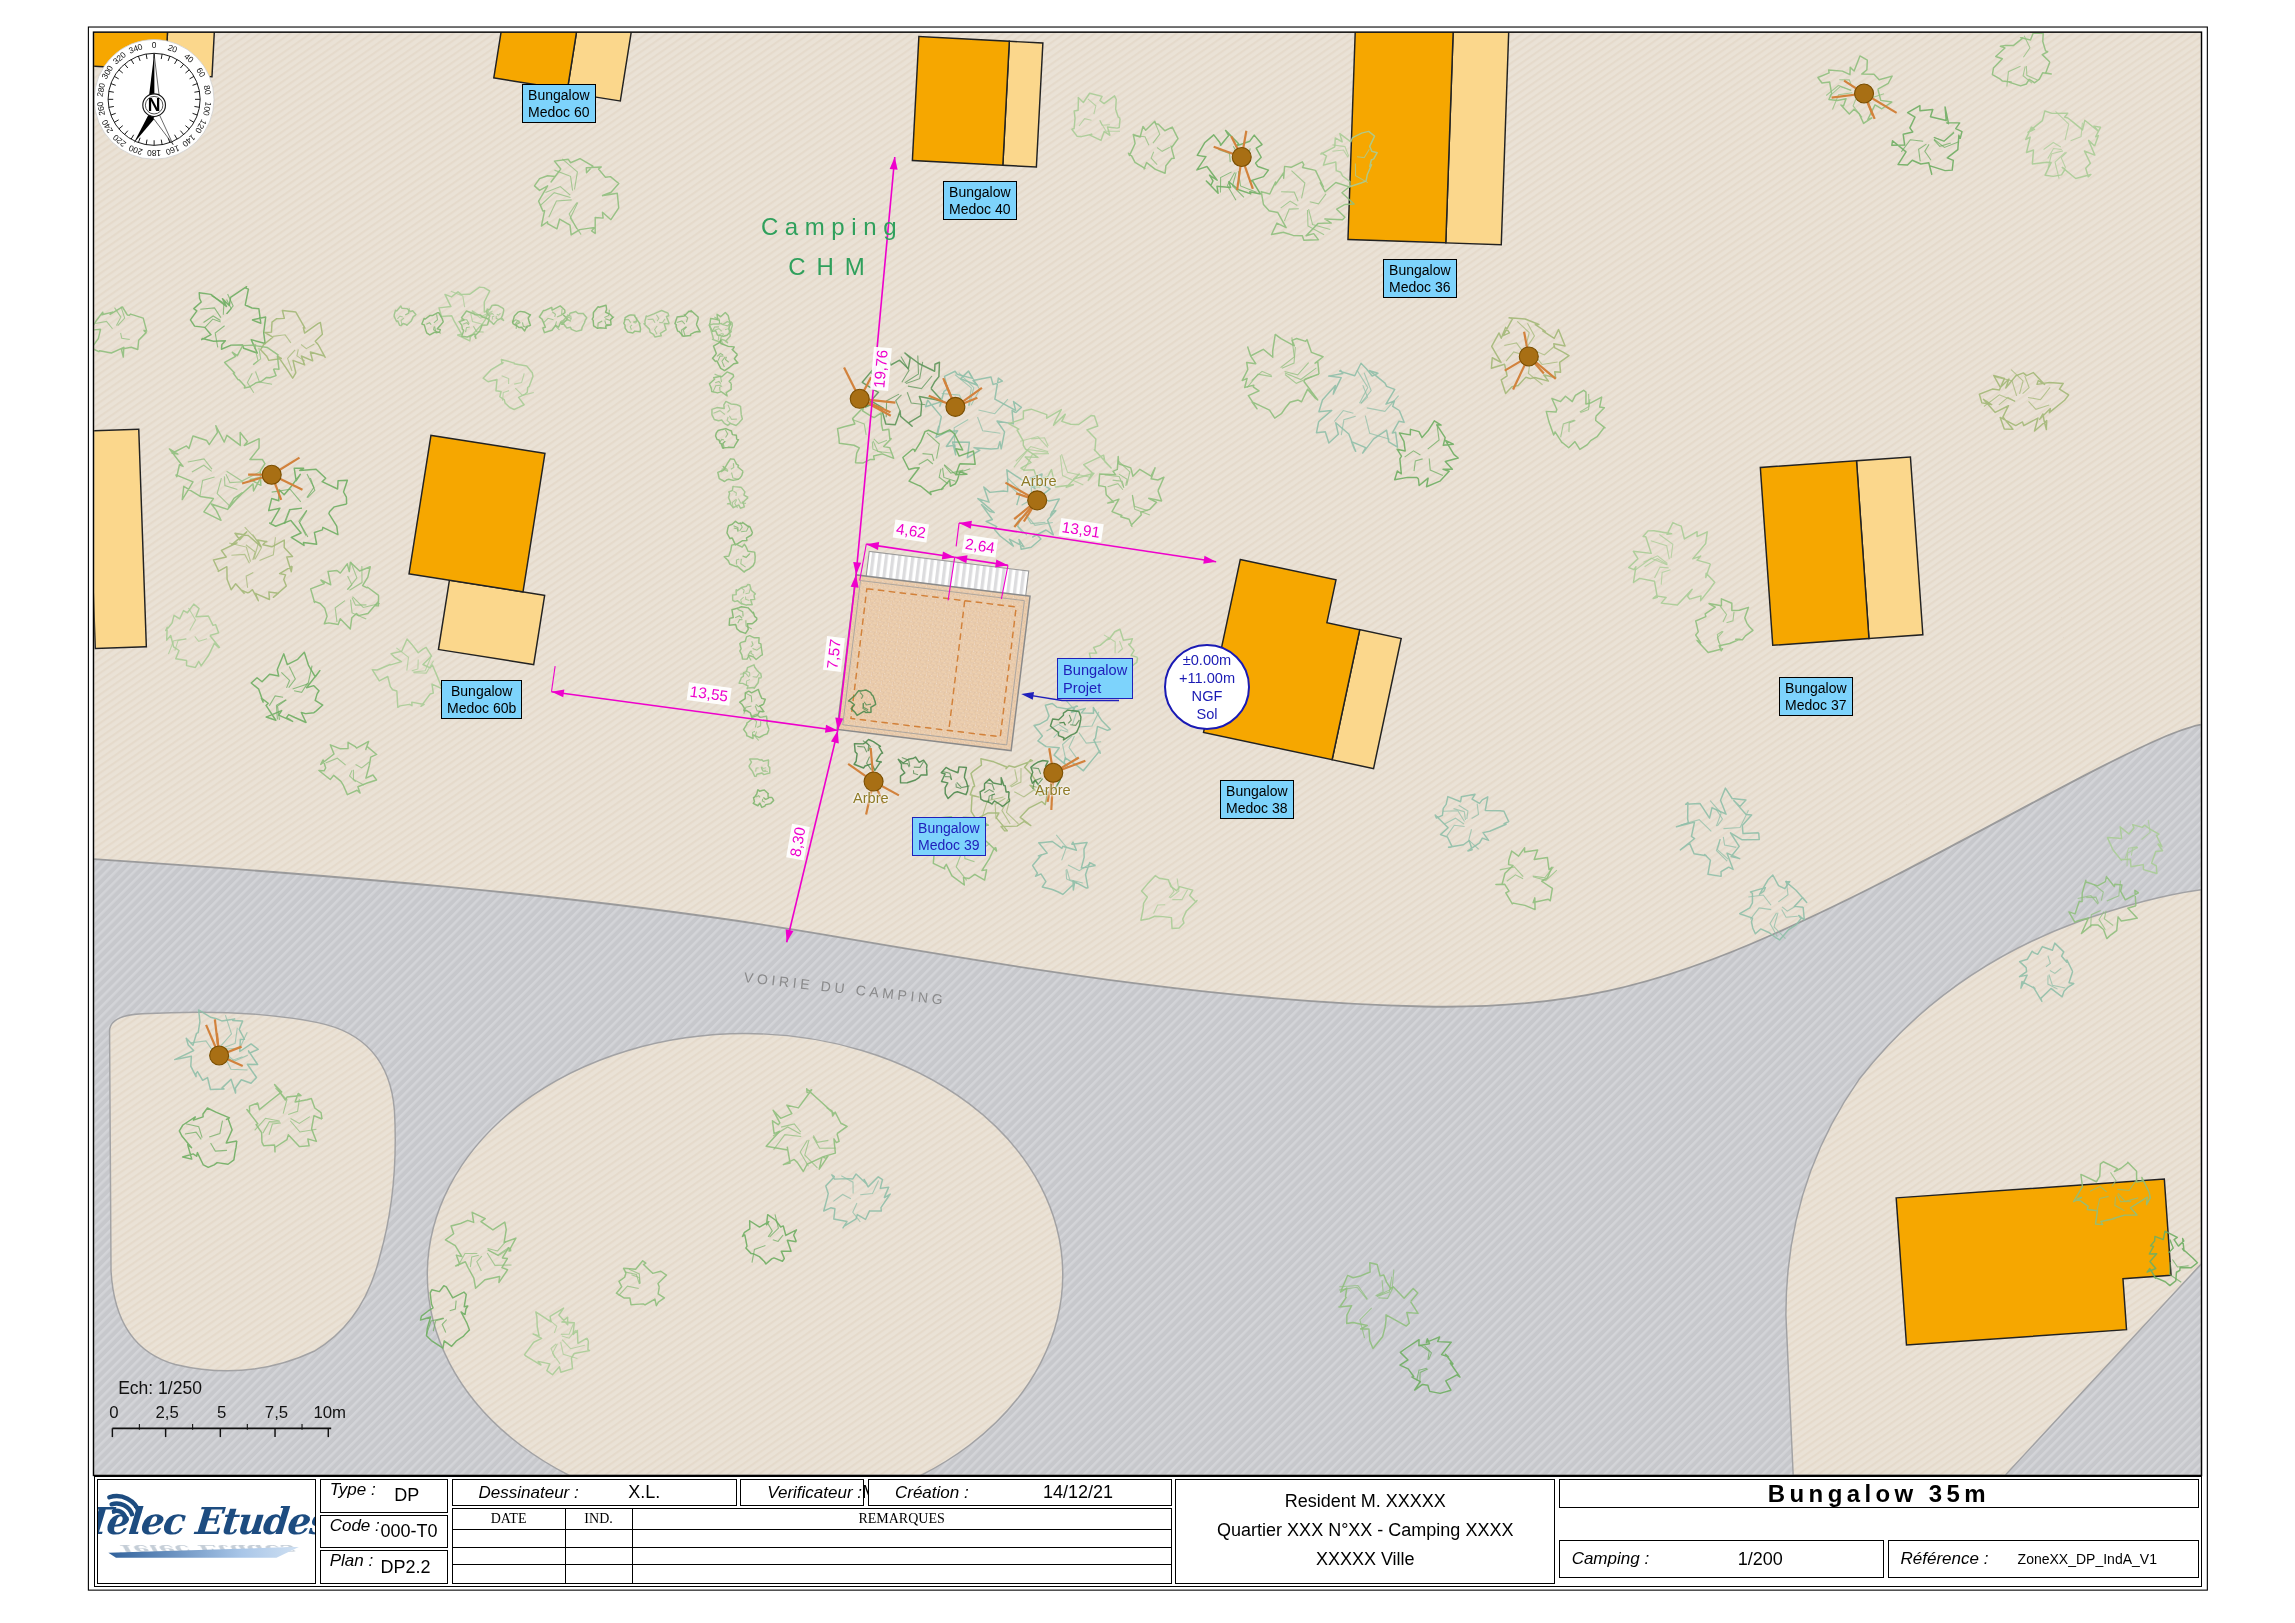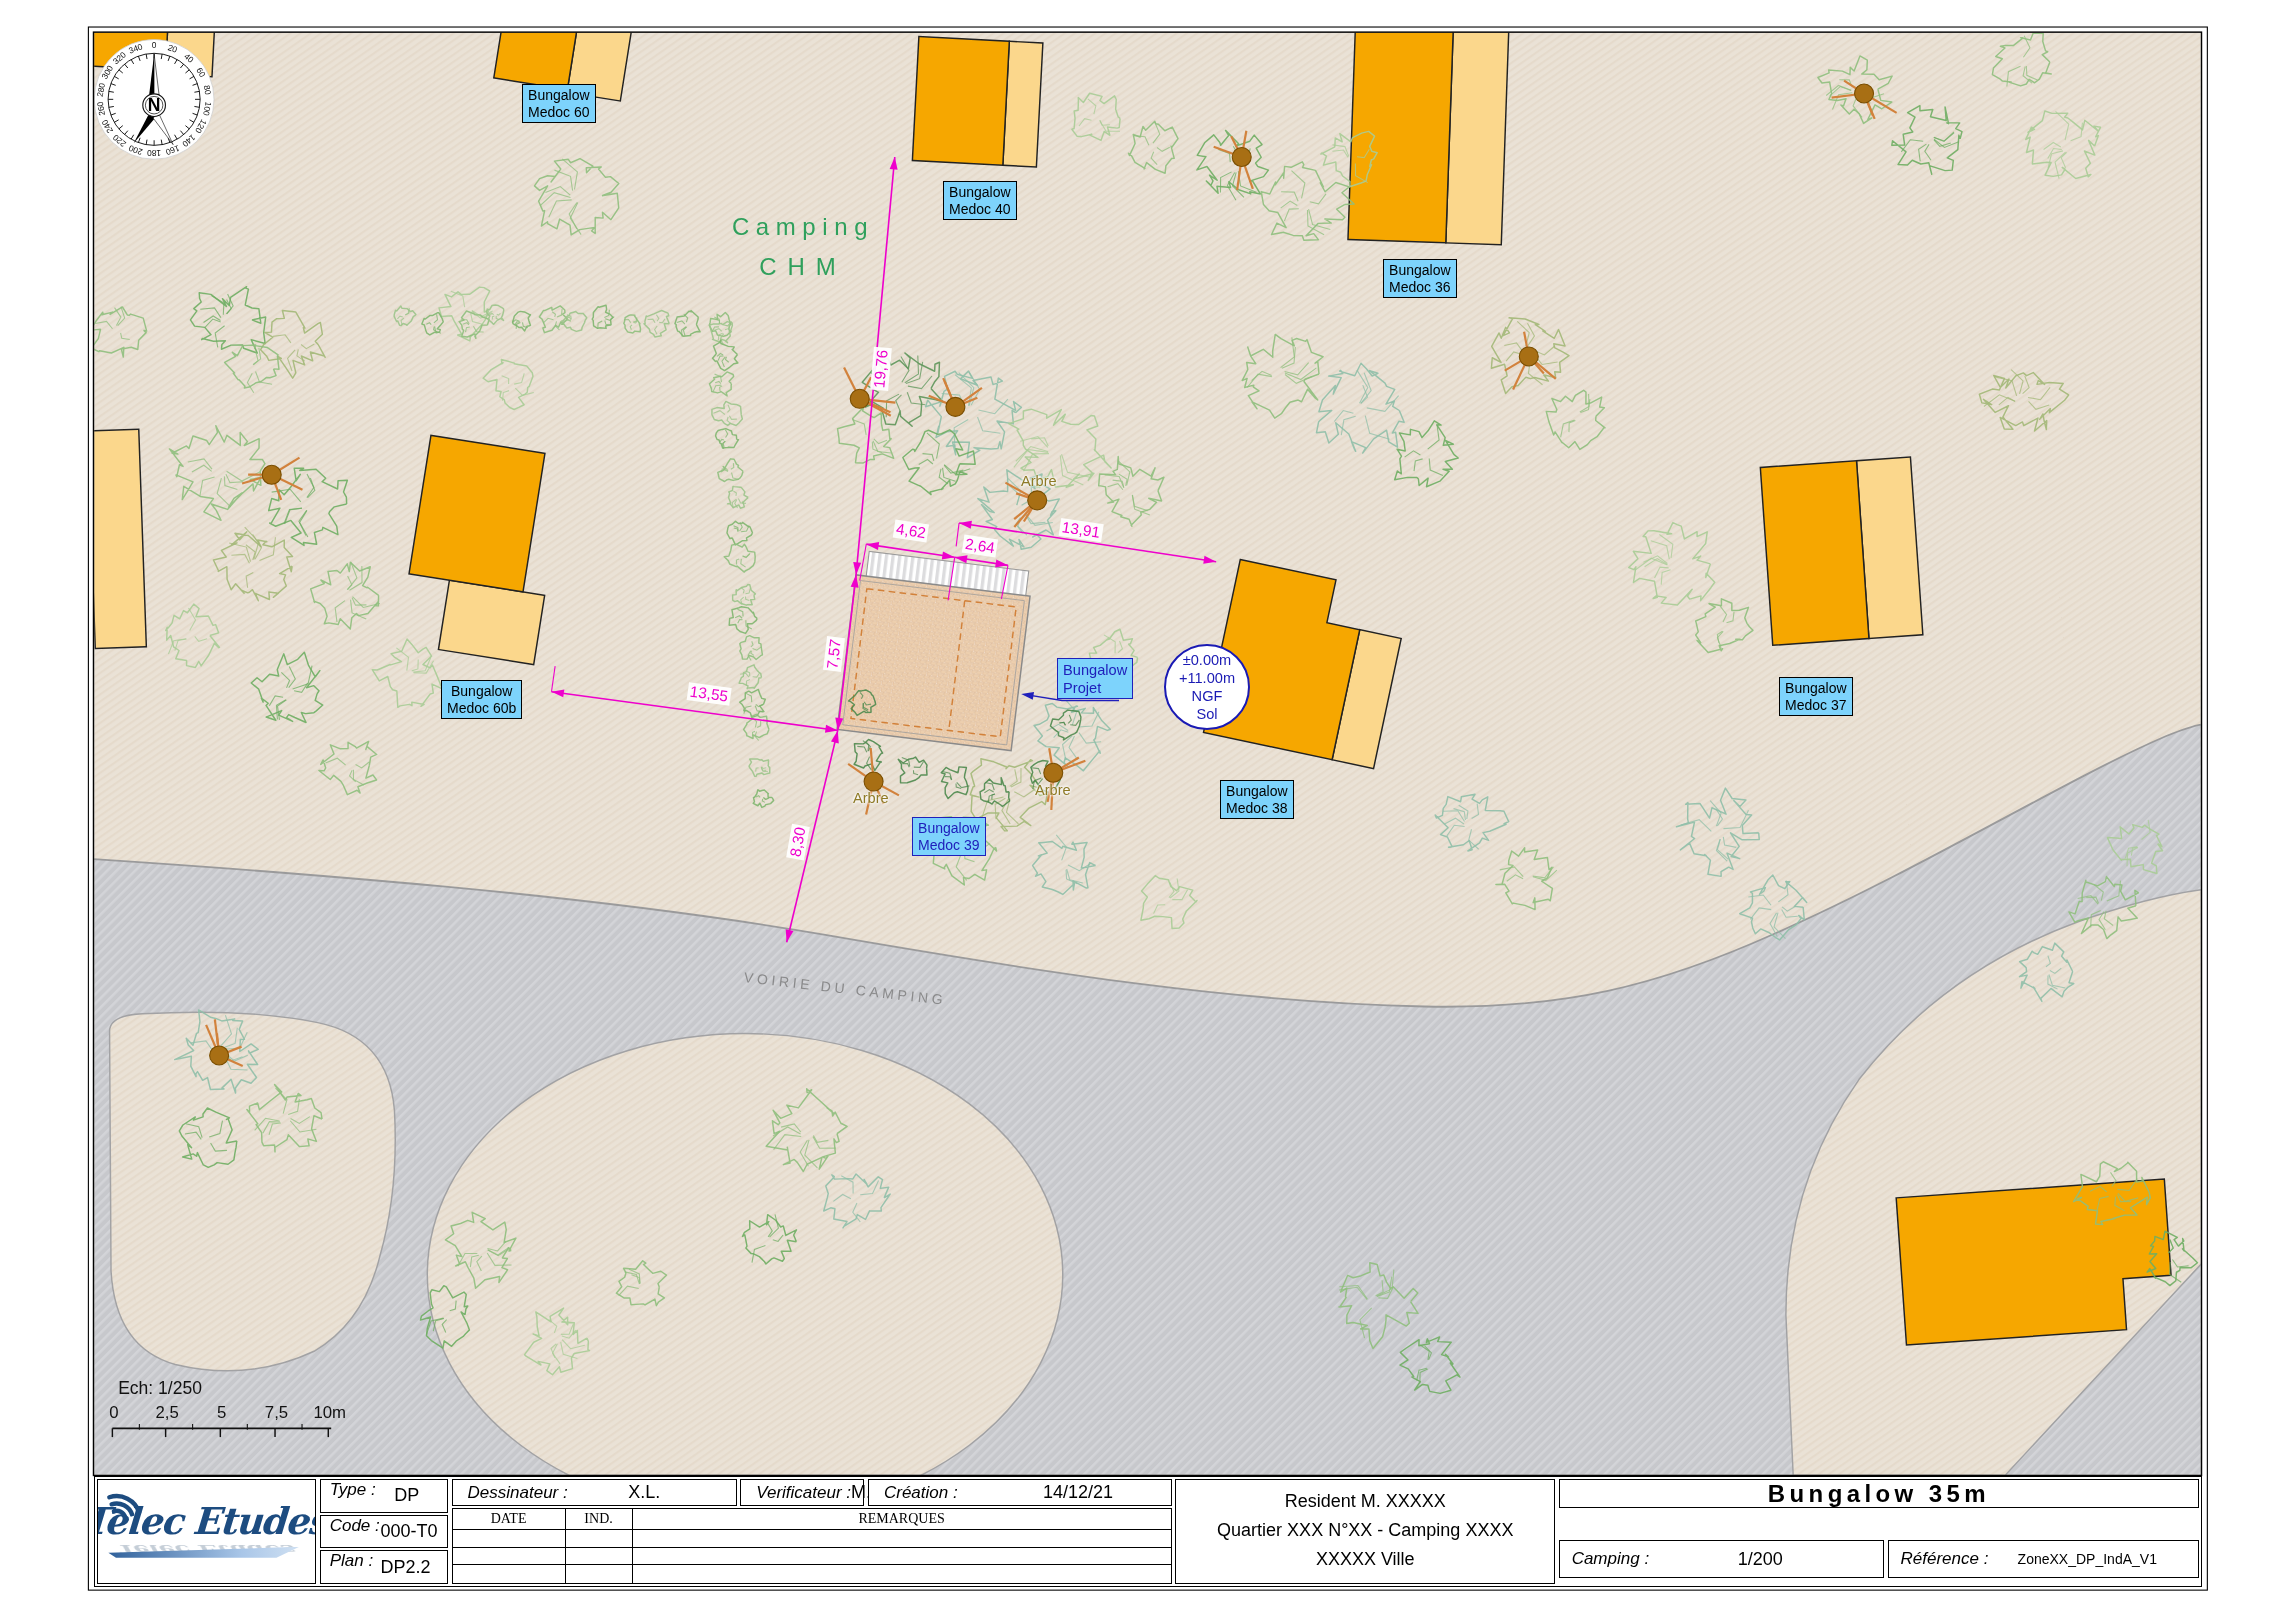--- a/index.html
+++ b/index.html
@@ -3,41 +3,41 @@
 <meta charset="utf-8">
 <style>
   html,body{margin:0;padding:0;background:#fff;}
   .sheet{position:relative;width:2295px;height:1623px;background:#fff;overflow:hidden;font-family:"Liberation Sans",sans-serif;}
   svg text{font-family:"Liberation Sans",sans-serif;}
   .tag{position:absolute;background:#7dd3fc;border:1.5px solid #000;font:14px/17px "Liberation Sans",sans-serif;padding:1.5px 5.1px;text-align:center;white-space:nowrap;color:#000;z-index:6;}
   .tag.blue{border-color:#2020BB;color:#2020BB;}
   .projtag{text-align:left;font-size:14.6px;line-height:18px;}
   .dim{position:absolute;color:#EE00CC;background:rgba(255,255,255,.93);font:15.3px "Liberation Sans",sans-serif;padding:0 2.2px;white-space:nowrap;z-index:5;}
   .arbre{position:absolute;color:#8E7A26;font:14.6px "Liberation Sans",sans-serif;text-shadow:0 0 2.9px #fff,0 0 2.9px #fff,0 0 3.7px #fff;z-index:5;}
-  .camping{position:absolute;left:697px;top:213px;width:212px;text-align:center;color:#2FA05C;z-index:4;}
+  .camping{position:absolute;left:726px;top:213px;width:212px;text-align:center;color:#2FA05C;z-index:4;}
   .camping .l1{font-size:24px;letter-spacing:6.6px;}
   .camping .l2{font-size:24px;letter-spacing:11px;margin-top:11.7px;}
   .voirie{position:absolute;left:744px;top:969px;font-size:14px;letter-spacing:3.7px;color:#8A8A8B;transform:rotate(6.5deg);transform-origin:left center;z-index:4;}
   .ngf{position:absolute;left:1164px;top:644px;width:86px;height:86px;border:2.2px solid #1A1AB4;border-radius:50%;background:#fff;color:#1A1AB4;text-align:center;font-size:14.6px;line-height:18px;padding-top:5.1px;box-sizing:border-box;z-index:6;}
   .scalebar{position:absolute;left:108px;top:1378px;z-index:6;color:#111;}
   .sb-label{font-size:17.5px;margin:0 0 2.9px 10.2px;}
   
   .tb{position:absolute;left:94px;top:1476px;width:2108px;height:111px;border:1.5px solid #000;background:#fff;box-sizing:border-box;display:flex;gap:3.7px;padding:2.2px;z-index:8;}
   .tb-sec{border:1.5px solid #000;box-sizing:border-box;position:relative;background:#fff;}
   .logo{width:219px;overflow:hidden;display:flex;align-items:center;justify-content:center;flex-direction:column;}
   .ltxt{font-family:"DejaVu Serif",serif;font-style:italic;font-weight:bold;font-size:37px;color:#1D4C80;transform:skewX(-6deg);letter-spacing:-1.5px;white-space:nowrap;z-index:2;}
   .lref{font-family:"DejaVu Serif",serif;font-style:italic;font-weight:bold;font-size:25px;color:#7F93A8;opacity:.45;transform:scaleY(-.5) skewX(-6deg);margin-top:-8.8px;filter:blur(0.7px);white-space:nowrap;}
   .swoosh{position:absolute;left:10.2px;bottom:25px;width:191px;height:11px;background:linear-gradient(90deg,#30619B,#A9C6E8 70%,#CFE0F2);clip-path:polygon(0 55%,100% 0,88% 100%,4% 100%);z-index:1;}
   .wifi{position:absolute;left:5.8px;top:4.4px;transform:rotate(-18deg);}
   .col{display:flex;flex-direction:column;gap:2.2px;box-sizing:border-box;}
   .typecol{width:128px;}
   .typecol .tb-sec{flex:1;display:flex;align-items:flex-start;padding:0 8.8px;}
   .desscol{width:720px;}
   .dessrow{display:flex;gap:3.7px;height:27px;}
-  .dessrow .tb-sec{display:flex;align-items:center;padding:0 15px;}
+  .dessrow .tb-sec{display:flex;align-items:center;padding:0 26px;}
   .lab{font-style:italic;font-size:17px;white-space:nowrap;}
   .val{font-size:18px;margin:auto;white-space:nowrap;}
   .val.small{font-size:14px;}
   .rev{flex:1;border:1.5px solid #000;display:grid;grid-template-columns:113px 67px auto;grid-template-rows:20.5px 1fr 1fr 1fr;box-sizing:border-box;}
   .rev div{border-right:1.5px solid #000;border-bottom:1.5px solid #000;font-size:14px;display:flex;align-items:center;justify-content:center;font-family:Liberation Serif, serif;}
   .rev div:nth-child(3n){border-right:none;}
   .rev div:nth-last-child(-n+3){border-bottom:none;}
   .resident{width:380px;text-align:center;font-size:18px;line-height:29px;padding-top:7.3px;}
   .rightcol{flex:1;gap:32px;}
   .doctitle{height:29px;display:flex;align-items:center;justify-content:center;font-weight:bold;font-size:24px;letter-spacing:4.4px;}

